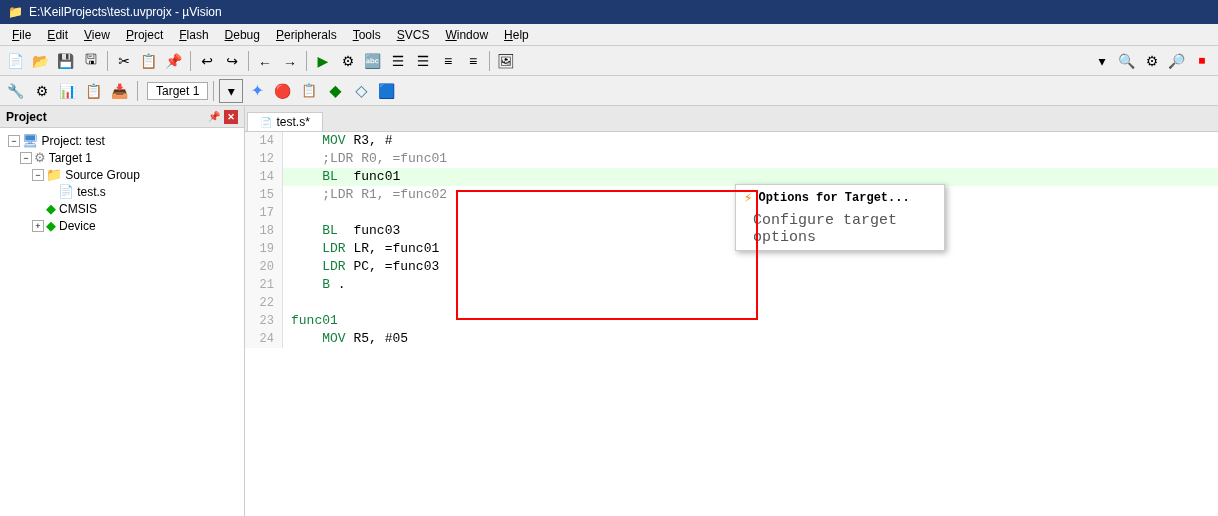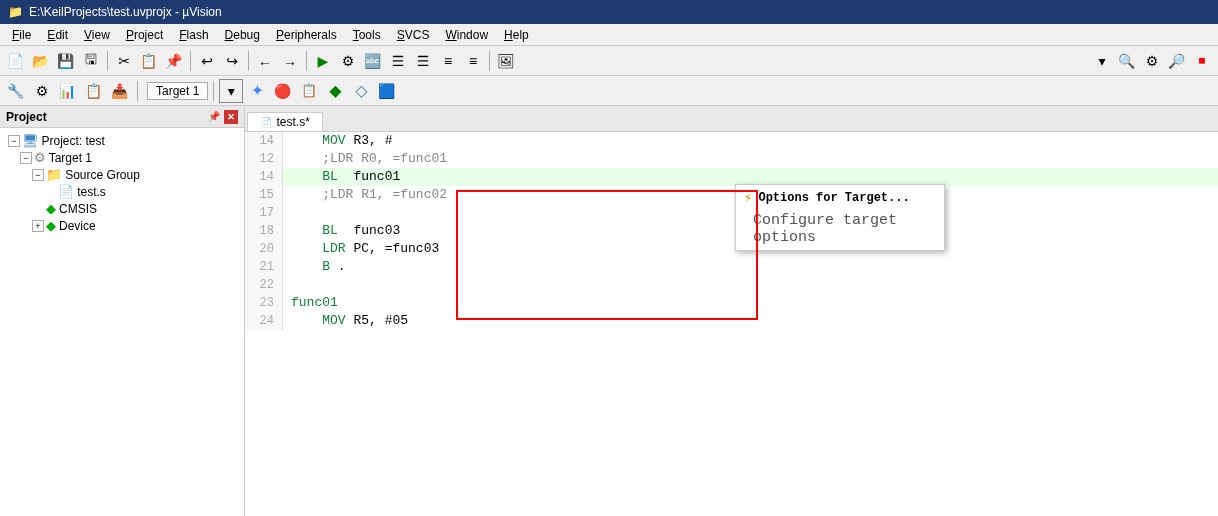--- a/index.html
+++ b/index.html
@@ -401,20 +401,24 @@
       </div>
       <div class="code-line">
         <span class="code-line-num">17</span>
         <span class="code-line-content"></span>
       </div>
       <div class="code-line">
         <span class="code-line-num">18</span>
         <span class="code-line-content">    <span class="kw">BL</span>  func03</span>
       </div>
       <div class="code-line">
+        <span class="code-line-num">19</span>
+        <span class="code-line-content">    <span class="kw">LDR</span> LR, =func01</span>
+      </div>
+      <div class="code-line">
         <span class="code-line-num">20</span>
         <span class="code-line-content">    <span class="kw">LDR</span> PC, =func03</span>
       </div>
       <div class="code-line">
         <span class="code-line-num">21</span>
         <span class="code-line-content">    <span class="kw">B</span> .</span>
       </div>
       <div class="code-line">
         <span class="code-line-num">22</span>
         <span class="code-line-content"></span>

